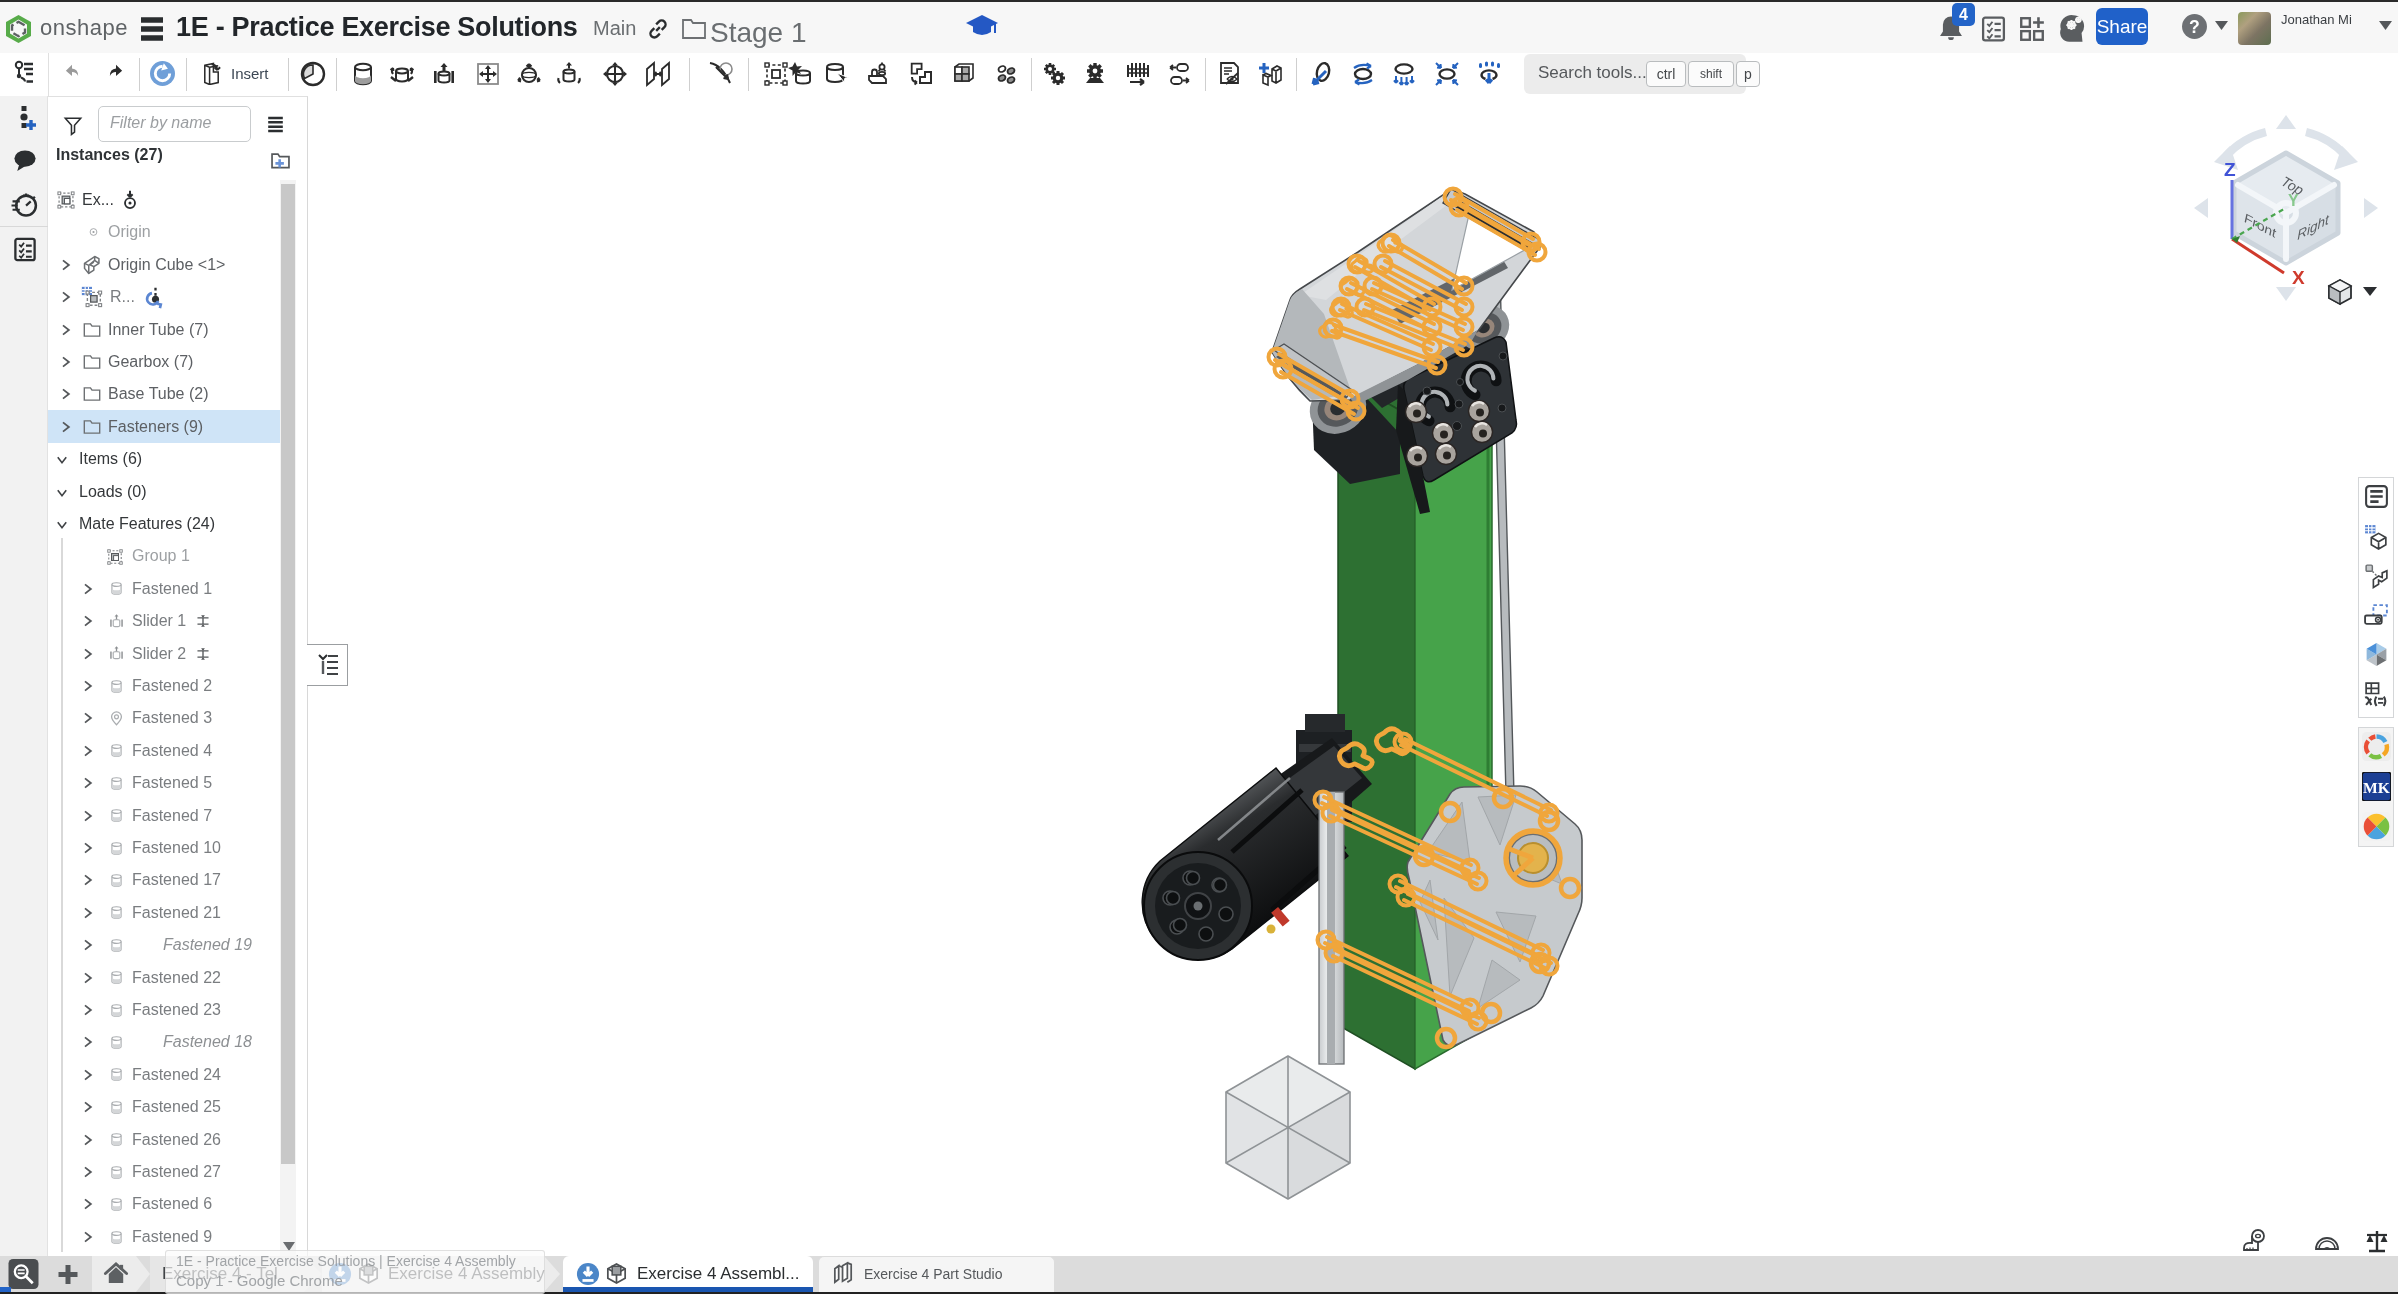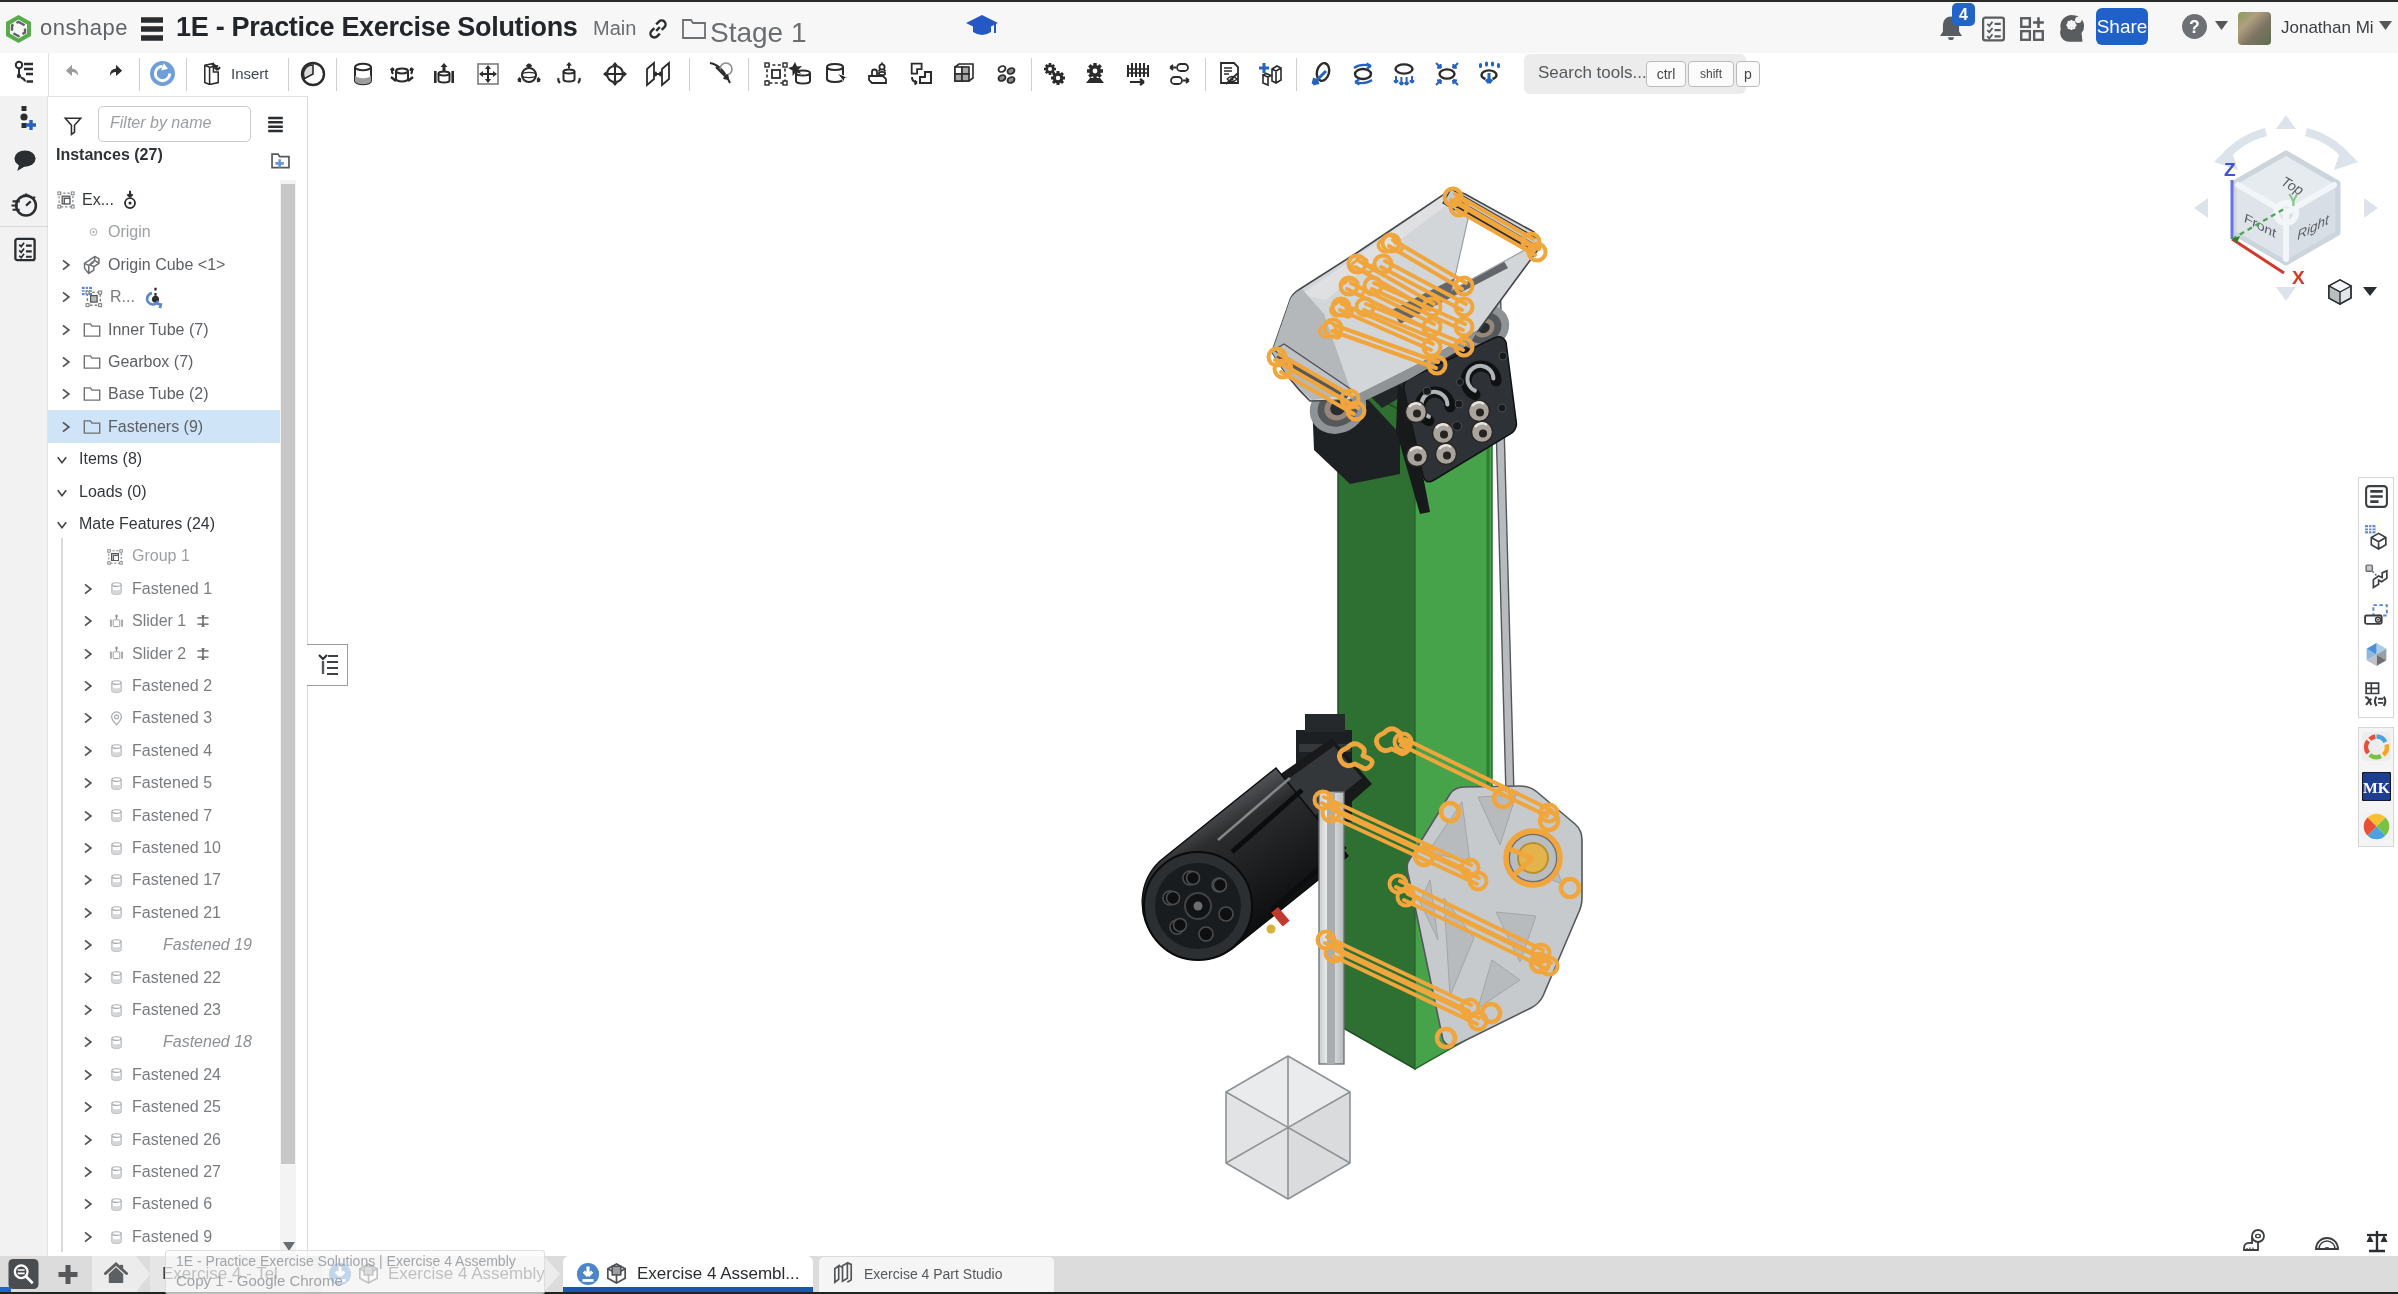--- a/index.html
+++ b/index.html
@@ -534,21 +534,21 @@
     <use href="#i-brain"></use>
   </svg>
 <div class="abs" style="left:2096px;top:8px;width:52px;height:37px;background:#2061c9;border-radius:6px;color:#fff;font-size:19px;text-align:center;line-height:37px">Share</div>
 <svg class="ic" style="left:2181px;top:13px" width="27" height="27">
     <use href="#i-help"></use>
   </svg>
 <svg class="ic" style="left:2215px;top:21px" width="13" height="9" viewBox="0 0 13 9">
     <path d="M0 0 h13 l-6.5 9 Z" fill="#55585b"></path>
   </svg>
 <div class="abs" style="left:2238px;top:12px;width:33px;height:33px;border-radius:4px;background:linear-gradient(135deg,#8a9a5b 0%,#b0a080 30%,#7d7463 60%,#5d6e4f 100%)"></div>
-<div class="abs" style="left:2281px;top:18px;font-size:17px;color:#3a3e42;white-space:nowrap">Jonathan Mi</div>
+<div class="abs" style="left:2281px;top:12px;font-size:13px;color:#3a3e42;white-space:nowrap">Jonathan Mi</div>
 <svg class="ic" style="left:2379px;top:21px" width="13" height="9" viewBox="0 0 13 9">
     <path d="M0 0 h13 l-6.5 9 Z" fill="#55585b"></path>
   </svg>
 
 <svg class="ic" style="left:11px;top:60px" width="26" height="24">
     <use href="#i-tree"></use>
   </svg>
 <svg class="ic" style="left:60px;top:62px" width="24" height="21">
     <use href="#i-undo"></use>
   </svg>
@@ -744,21 +744,21 @@
 <svg class="ic" style="left:12px;top:323.8px" width="11" height="14" viewBox="0 0 26 26">
       <path d="M7 2 L21 13 L7 24" fill="none" stroke="#55585b" stroke-width="4.2"></path>
     </svg>
 <svg class="ic" style="left:34px;top:319.8px" width="20" height="22">
       <use href="#i-folder" width="20" height="22"></use>
     </svg>
 <div class="rtx drk" style="left:60px;top:314.8px">Fasteners (9)</div>
 <svg class="ic" style="left:7px;top:359.2px" width="14" height="10" viewBox="0 0 26 26">
       <path d="M2 6 L13 20 L24 6" fill="none" stroke="#3f4245" stroke-width="4.2"></path>
     </svg>
-<div class="rtx hdr" style="left:31px;top:347.2px">Items (8)</div>
+<div class="rtx hdr" style="left:31px;top:347.2px">Items (6)</div>
 <svg class="ic" style="left:7px;top:391.6px" width="14" height="10" viewBox="0 0 26 26">
       <path d="M2 6 L13 20 L24 6" fill="none" stroke="#3f4245" stroke-width="4.2"></path>
     </svg>
 <div class="rtx hdr" style="left:31px;top:379.6px">Loads (0)</div>
 <svg class="ic" style="left:7px;top:424.0px" width="14" height="10" viewBox="0 0 26 26">
       <path d="M2 6 L13 20 L24 6" fill="none" stroke="#3f4245" stroke-width="4.2"></path>
     </svg>
 <div class="rtx hdr" style="left:31px;top:412.0px">Mate Features (24)</div>
 <svg class="ic" style="left:58px;top:450.5px" width="18" height="20">
       <use href="#i-grpsel" width="18" height="20"></use>

